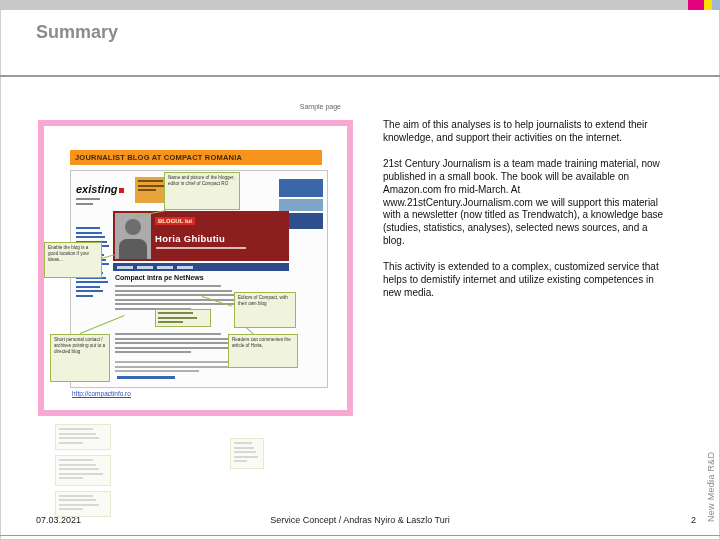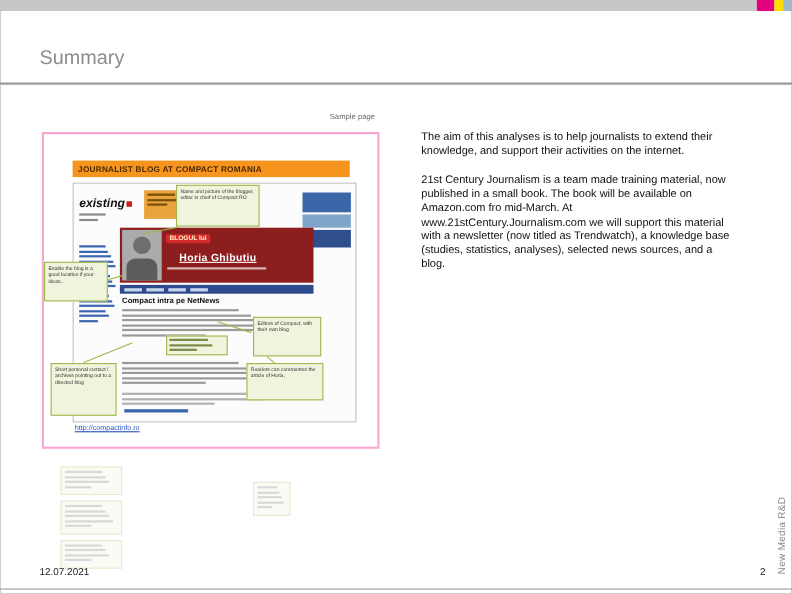--- a/index.html
+++ b/index.html
@@ -6,45 +6,45 @@
   .slide{position:relative;width:720px;height:540px;background:#ffffff;overflow:hidden;
          font-family:"Liberation Sans",sans-serif;box-shadow:inset 0 0 0 1px #cfcfcf;}
 
   
   .topbar-gray{position:absolute;left:0;top:0;width:688px;height:10px;background:#C7C7C7;}
   .sq{position:absolute;top:0;height:10px;}
   .sq-magenta{left:688px;width:16px;background:#E5007D;}
   .sq-yellow{left:704px;width:8px;background:#FFDD00;}
   .sq-blue{left:712px;width:8px;background:#9FB9CE;}
 
-  .title{position:absolute;left:36px;top:42px;font-size:18px;font-weight:normal;color:#8C8C8C;}
+  .title{position:absolute;left:36px;top:22px;font-size:18px;font-weight:bold;color:#8C8C8C;}
   .rule{position:absolute;left:0;top:75px;width:720px;height:0;border-top:2px solid #9a9a9a;}
   .caption{position:absolute;left:38px;top:103px;width:303px;text-align:right;font-size:7px;color:#666;}
 
   
-  .shot{position:absolute;left:38px;top:120px;width:303px;height:284px;border:2px solid #f9a8d4;background:#fff;}
+  .shot{position:absolute;left:38px;top:120px;width:303px;height:284px;border:6px solid #f9a8d4;background:#fff;}
   .wb-banner{position:absolute;left:26px;top:24px;width:252px;height:15px;background:#F7941D;color:#4A2A00;
              font-size:7.5px;font-weight:bold;line-height:15px;padding-left:5px;letter-spacing:.2px;box-sizing:border-box;}
   .wb-page{position:absolute;left:26px;top:44px;width:256px;height:216px;background:#FCFCFC;border:1px solid #C4C4C4;}
 
   .wb-logo{position:absolute;left:5px;top:12px;font-size:11px;font-weight:bold;font-style:italic;color:#101010;}
   .wb-logo .red{display:inline-block;width:5px;height:5px;background:#D21C1C;margin-left:1px;}
   .wb-logo-sub{position:absolute;left:5px;top:27px;width:34px;}
   .wb-ad{position:absolute;left:64px;top:6px;width:42px;height:26px;background:#E8A43C;padding:3px;box-sizing:border-box;}
   .wb-right{position:absolute;left:208px;top:8px;width:44px;}
   .rb1{height:18px;background:#3B67A8;margin-bottom:2px;}
   .rb2{height:12px;background:#7FA6C9;margin-bottom:2px;}
   .rb3{height:16px;background:#2E4E8E;}
 
   .wb-hero{position:absolute;left:42px;top:40px;width:176px;height:50px;background:#8C1E1E;}
   .wb-photo{position:absolute;left:2px;top:2px;width:36px;height:46px;background:#ABABAB;overflow:hidden;}
   .wb-photo::before{content:"";position:absolute;left:10px;top:6px;width:16px;height:16px;border-radius:50%;background:#6E6E6E;}
   .wb-photo::after{content:"";position:absolute;left:4px;top:26px;width:28px;height:22px;border-radius:8px 8px 0 0;background:#5C5C5C;}
   .wb-bloglabel{position:absolute;left:42px;top:6px;background:#D42A2A;color:#FFF3C0;font-size:6px;font-weight:bold;padding:1px 3px;}
-  .wb-author{position:absolute;left:54px;top:22px;color:#ffffff;font-size:9.5px;font-weight:bold;letter-spacing:.3px;text-decoration:underline;}
+  .wb-author{position:absolute;left:42px;top:22px;color:#ffffff;font-size:9.5px;font-weight:bold;letter-spacing:.3px;}
   .wb-author-sub{position:absolute;left:43px;top:36px;width:90px;height:2px;background:#d9b8b8;}
   .wb-nav{position:absolute;left:42px;top:92px;width:176px;height:8px;background:#2C4A8C;display:flex;gap:4px;align-items:center;padding:0 4px;box-sizing:border-box;}
   .nav-chip{display:inline-block;width:16px;height:3px;background:#C8D4EC;}
 
   .wb-sidebar{position:absolute;left:5px;top:56px;width:34px;}
   .wb-heading{position:absolute;left:44px;top:103px;font-size:7px;font-weight:bold;color:#111;}
   .wb-para1{position:absolute;left:44px;top:114px;width:152px;}
   .wb-para2{position:absolute;left:44px;top:162px;width:152px;}
   .wb-rows{position:absolute;left:44px;top:190px;width:168px;}
   .wb-link-bar{position:absolute;left:46px;top:205px;width:58px;height:2.5px;background:#3A66B0;}
@@ -219,21 +219,23 @@
         <div class="bar" style="background: rgb(119, 119, 119); width: 77%;"></div>
         <div class="bar" style="background: rgb(119, 119, 119); width: 84%;"></div>
         <div class="bar" style="background: rgb(119, 119, 119); width: 91%;"></div>
         <div class="bar" style="background: rgb(119, 119, 119); width: 50%;"></div>
       </div>
   </div>
 
   <div class="body-col">
     <p>The aim of this analyses is to help journalists to extend their knowledge, and support their activities on the internet.</p>
     <p>21st Century Journalism is a team made training material, now published in a small book. The book will be available on Amazon.com fro mid-March.  At www.21stCentury.Journalism.com we will support this material with a newsletter (now titled as Trendwatch), a knowledge base (studies, statistics, analyses), selected news sources, and a blog.</p>
+    <p>This activity is extended to a complex, customized service that helps to demistify internet and utilize existing competences in new media.</p>
   </div>
 
   <div class="side-label">New Media R&amp;D</div>
 
-  <div class="footer-date">12.07.2021</div>
+  <div class="footer-date">07.03.2021</div>
+  <div class="footer-credits">Service Concept / Andras Nyiro &amp; Laszlo Turi</div>
   <div class="footer-page">2</div>
   <div class="bottom-rule"></div>
 
 </div>
 
 </body></html>

